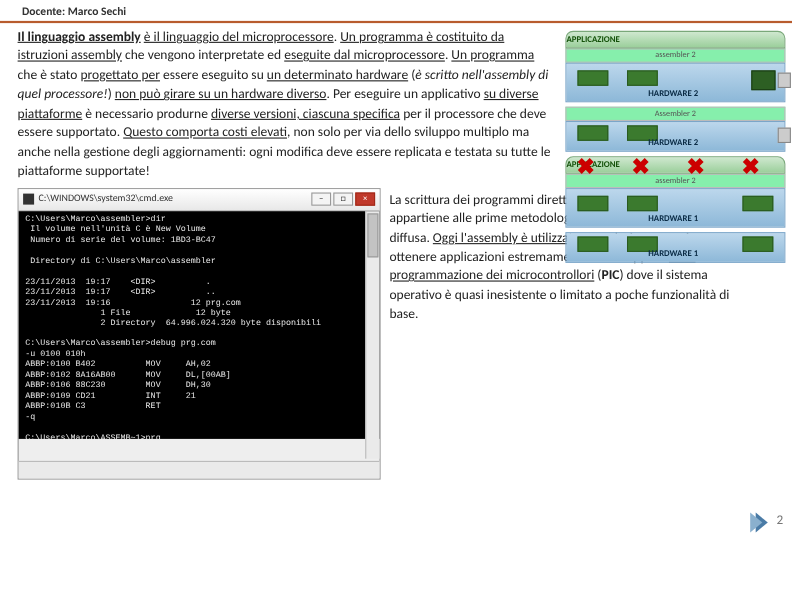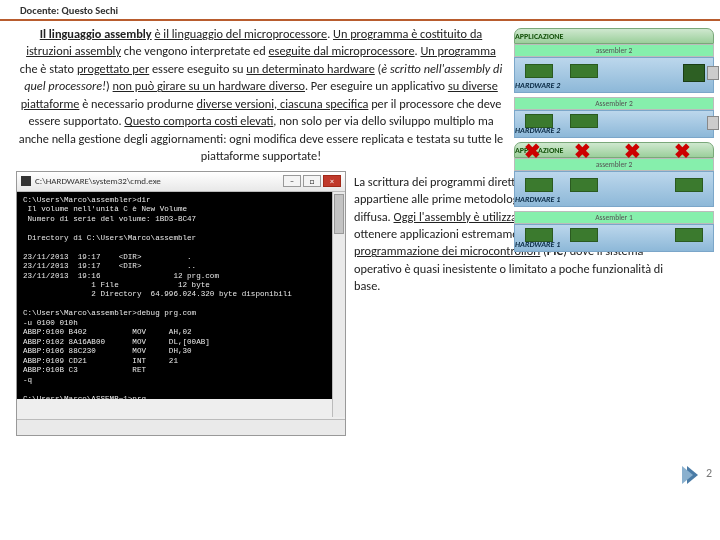--- a/index.html
+++ b/index.html
@@ -19,21 +19,20 @@
     border-bottom: 2px solid #b85c2e;
   }
   .content {
     padding: 4px 6px 4px 16px;
     font-size: 12.3px;
     line-height: 1.42;
     color: #222;
   }
   .para1 {
     width: 490px;
-    text-align: center;
   }
   .bold-u { font-weight: 700; text-decoration: underline; }
   .under { text-decoration: underline; }
   .row2 {
     display: flex;
     gap: 8px;
     margin-top: 6px;
   }
   .terminal-box {
     width: 330px;
@@ -101,21 +100,21 @@
   .diag-asm {
     height:13px; border:1px solid #bbb; background:#86efac;
     font-size:7.5px; text-align:center; line-height:11px; color:#555;
   }
   .diag-hw {
     height:36px; border:1px solid #7ba6c9;
     background: linear-gradient(#bcd7ec,#8db8d8);
     position:relative;
     font-size:8px; color:#0a2b45; font-weight:700;
   }
-  .diag-hw-label{ position:absolute; bottom:2px; left:0; right:4px; text-align:left;font-style:italic;}
+  .diag-hw-label{ position:absolute; bottom:2px; left:0; right:4px; text-align:center;}
   .chip { position:absolute; width:28px; height:14px; background:#3b7a2e; border:1px solid #2a5a20; top:6px;}
   .chip::before,.chip::after{content:"";position:absolute;top:-3px;left:2px;right:2px;height:3px;}
   .chip.left{left:10px;}
   .chip.mid{left:55px;}
   .chip.right{right:10px;}
   .chip2{position:absolute; width:22px; height:18px; background:#2d5f23; border:1px solid #1a3d15; top:6px; right:8px;}
   .port{position:absolute;width:12px;height:14px;background:#ccc;border:1px solid #888;right:-6px;top:8px;}
   .redx{position:absolute;font-size:20px;color:#cc0000;font-weight:900;}
   .page-num {
     position:absolute; right:8px; bottom:60px;
@@ -132,30 +131,30 @@
     content:"";position:absolute;left:-16px;top:-9px;
     width:0;height:0;
     border-top:9px solid transparent;
     border-bottom:9px solid transparent;
     border-left:11px solid #8ab0ce;
   }
 </style>
 </head>
 <body>
 
-<div class="header">Docente: Questo Sechi</div>
+<div class="header">Docente: Marco Sechi</div>
 
 <div class="content">
   <div class="para1" id="para1"><span class="bold-u">Il linguaggio assembly</span> <span class="under">è il linguaggio del microprocessore</span>. <span class="under">Un programma è costituito da istruzioni assembly</span> che vengono interpretate ed <span class="under">eseguite dal microprocessore</span>. <span class="under">Un programma</span> che è stato <span class="under">progettato per</span> essere eseguito su <span class="under">un determinato hardware</span> (<i>è scritto nell'assembly di quel processore!</i>) <span class="under">non può girare su un hardware diverso</span>. Per eseguire un applicativo <span class="under">su diverse piattaforme</span> è necessario produrne <span class="under">diverse versioni, ciascuna specifica</span> per il processore che deve essere supportato. <span class="under">Questo comporta costi elevati</span>, non solo per via dello sviluppo multiplo ma anche nella gestione degli aggiornamenti: ogni modifica deve essere replicata e testata su tutte le piattaforme supportate!</div>
 
   <div class="row2">
     <div class="terminal-box">
       <div class="term-titlebar">
         <div class="icon"></div>
-        <div class="term-title">C:\HARDWARE\system32\cmd.exe</div>
+        <div class="term-title">C:\WINDOWS\system32\cmd.exe</div>
         <div class="term-btns">
           <div class="term-btn">–</div>
           <div class="term-btn">□</div>
           <div class="term-btn close">×</div>
         </div>
       </div>
       <div class="term-body">C:\Users\Marco\assembler&gt;dir
  Il volume nell'unità C è New Volume
  Numero di serie del volume: 1BD3-BC47
 
@@ -221,21 +220,20 @@
       <div class="chip mid"></div>
       <div class="chip right"></div>
       <div class="diag-hw-label">HARDWARE  1</div>
     </div>
     <div class="redx" style="top:-3px;left:10px">✖</div>
     <div class="redx" style="top:-3px;left:60px">✖</div>
     <div class="redx" style="top:-3px;left:110px">✖</div>
     <div class="redx" style="top:-3px;left:160px">✖</div>
   </div>
   <div class="diag-block" style="position:relative">
-    <div class="diag-asm">Assembler 1</div>
     <div class="diag-hw" style="height:28px">
       <div class="chip left" style="top:3px"></div>
       <div class="chip mid" style="top:3px"></div>
       <div class="chip right" style="top:3px"></div>
       <div class="diag-hw-label">HARDWARE  1</div>
     </div>
   </div>
 </div>
 
 <div class="chev"></div>

